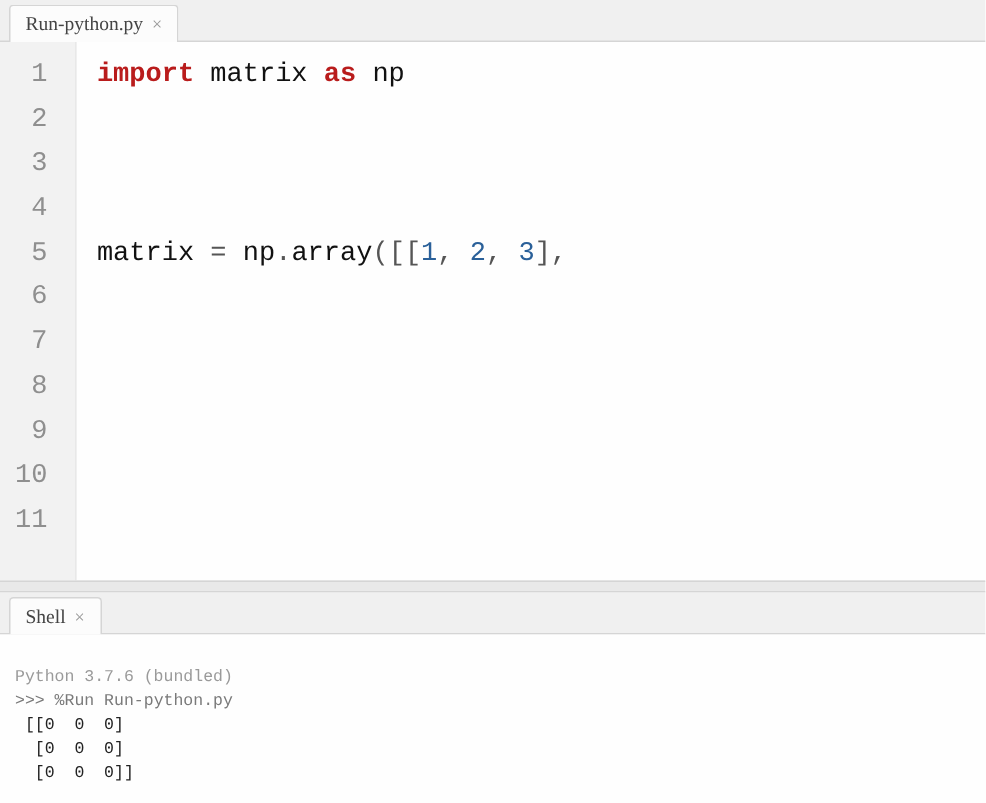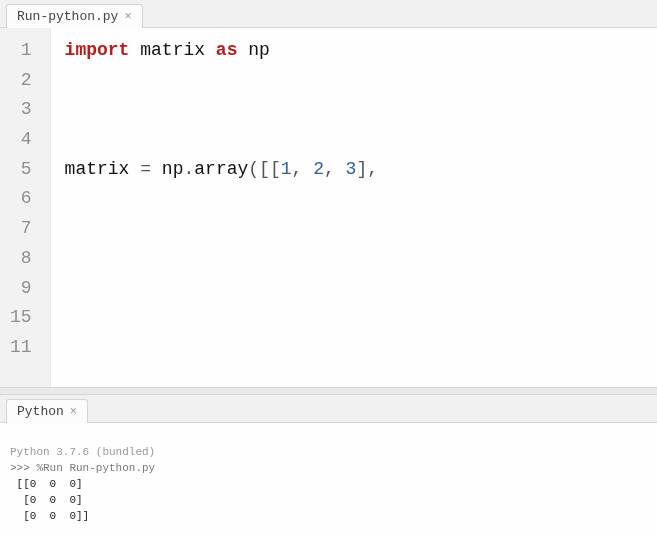--- a/index.html
+++ b/index.html
@@ -23,21 +23,21 @@
 }
 .tab {
   display: flex;
   align-items: center;
   gap: 6px;
   padding: 4px 10px 4px 10px;
   background: #fcfcfc;
   border: 1px solid #d5d5d5;
   border-bottom: none;
   border-radius: 3px 3px 0 0;
-  font-family: Liberation Mono, monospace;
+  font-family: Liberation Serif, serif;
   font-size: 13px;
   color: #444;
   cursor: pointer;
   margin-bottom: -1px;
 }
 .tab .close-x {
   color: #999;
   font-size: 12px;
   line-height: 1;
 }
@@ -104,40 +104,40 @@
   <div class="gutter">
       <div>1</div>
       <div>2</div>
       <div>3</div>
       <div>4</div>
       <div>5</div>
       <div>6</div>
       <div>7</div>
       <div>8</div>
       <div>9</div>
-      <div>15</div>
+      <div>10</div>
       <div>11</div>
     </div>
   <div class="code"><span class="line"><span class="kw">import</span> <span class="nm">matrix</span> <span class="kw">as</span> <span class="nm">np</span></span>
 <span class="line">&nbsp;</span>
 <span class="line"><span class="nm">matrix</span> <span class="op">=</span> <span class="nm">np</span><span class="op">.</span><span class="nm">array</span><span class="op">(</span><span class="op">[</span><span class="op">[</span><span class="num">1</span><span class="op">,</span> <span class="num">2</span><span class="op">,</span> <span class="num">3</span><span class="op">]</span><span class="op">,</span></span>
 <span class="line">&nbsp;</span>
 
 
 
 
 
 </div>
 </div>
 
 <div class="panel-sep"></div>
 
 <div class="shell-tabbar">
   <div class="tab">
-    <span>Python</span>
+    <span>Shell</span>
     <span class="close-x">×</span>
   </div>
 </div>
 
 <div class="shell">
 <span class="banner">Python 3.7.6 (bundled)</span>
 <span class="prompt">&gt;&gt;&gt; </span><span class="cmd">%Run Run-python.py</span>
 <span class="out"> [[0  0  0]
   [0  0  0]
   [0  0  0]]</span>

